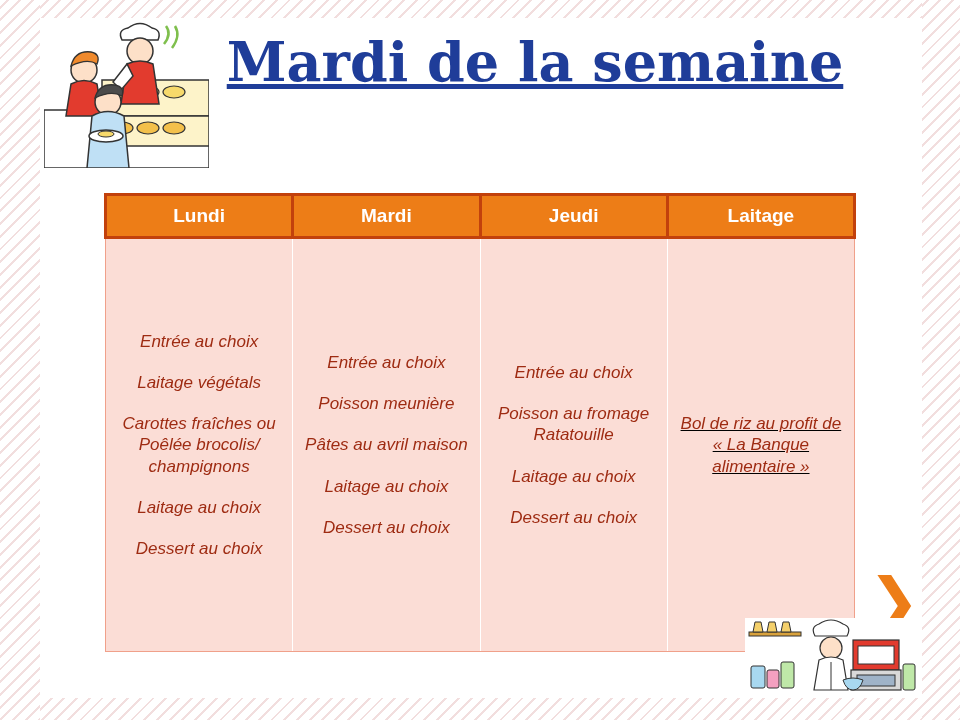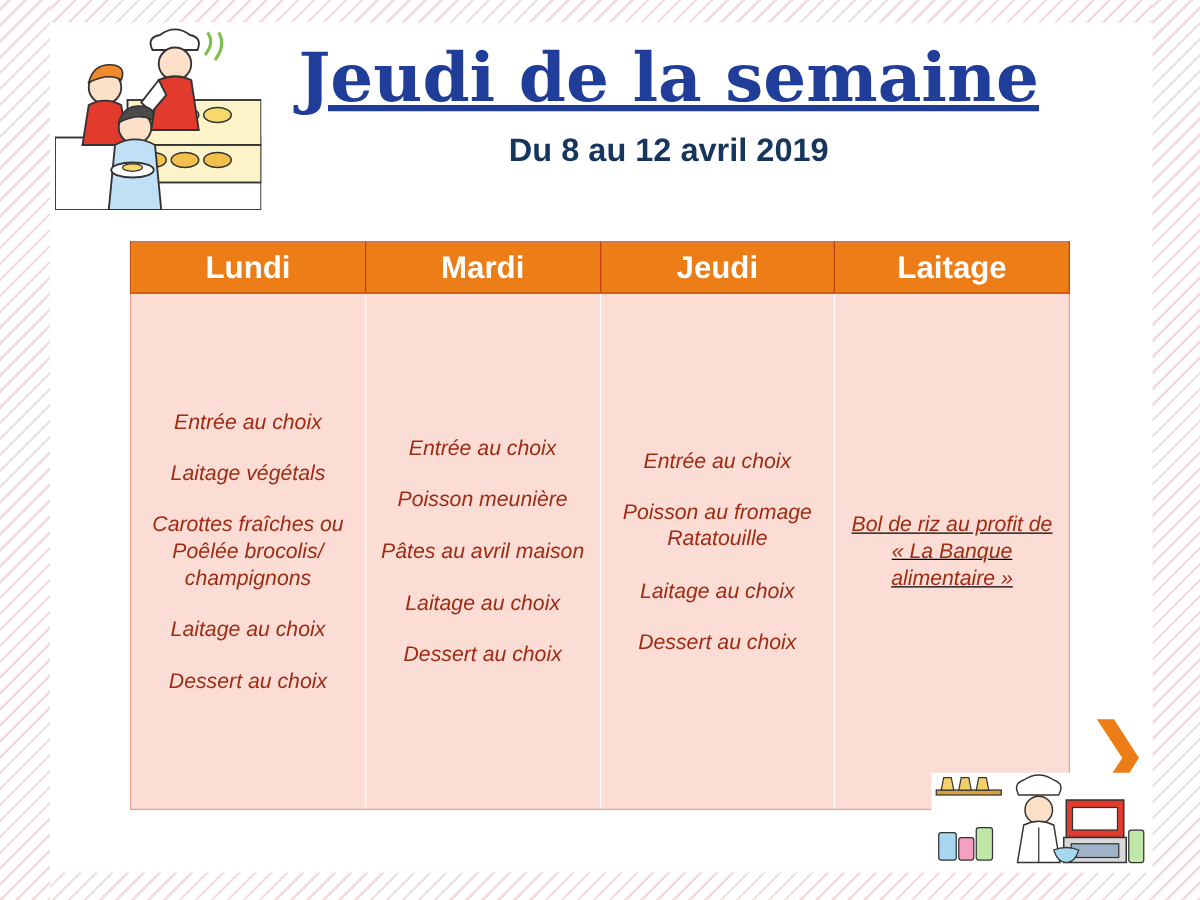--- a/index.html
+++ b/index.html
@@ -91,25 +91,25 @@
     position: absolute;
     left: 104px;
     top: 193px;
     width: 752px;
     border-collapse: collapse;
     table-layout: fixed;
   }
   .menu-table th {
     background: #ED7D17;
     color: #ffffff;
-    font-size: 25px;
+    font-size: 19px;
     font-weight: bold;
     font-family: "Liberation Sans", sans-serif;
     height: 38px;
-    border: 1px solid #c2410c;
+    border: 3px solid #c2410c;
     text-align: center;
     vertical-align: middle;
   }
   .menu-table td {
     background: #FBDDD6;
     border-left: 1px solid #ffffff;
     border-right: 1px solid #ffffff;
     border-bottom: 1px solid #f0a08a;
     border-top: 1px solid #f0a08a;
     vertical-align: middle;
@@ -187,22 +187,21 @@
       <circle cx="64" cy="84" r="13" fill="#fde0c8" stroke="#333" stroke-width="1.5"></circle>
       <path d="M51 80 q4 -15 20 -13 q10 2 7 11 q-11 -6 -27 2z" fill="#4b4b4b" stroke="#333" stroke-width="1.3"></path>
       <path d="M48 98 q16 -9 32 0 l5 52 l-42 0 z" fill="#bfe0f5" stroke="#333" stroke-width="1.5"></path>
 
       <ellipse cx="62" cy="118" rx="17" ry="6" fill="#ffffff" stroke="#333" stroke-width="1.5"></ellipse>
       <ellipse cx="62" cy="116" rx="8" ry="3" fill="#f7d96b" stroke="#333" stroke-width="1"></ellipse>
     </svg>
   </div>
 
   <div class="title-wrap">
-    <div class="main-title">Jeudi de la semaine</div>
-    <div class="subtitle">Du 8 au 12 avril 2019</div>
+    <div class="main-title">Mardi de la semaine</div>
   </div>
 
   <table class="menu-table">
     <thead>
       <tr>
         <th>Lundi</th>
         <th>Mardi</th>
         <th>Jeudi</th>
         <th>Laitage</th>
       </tr>

